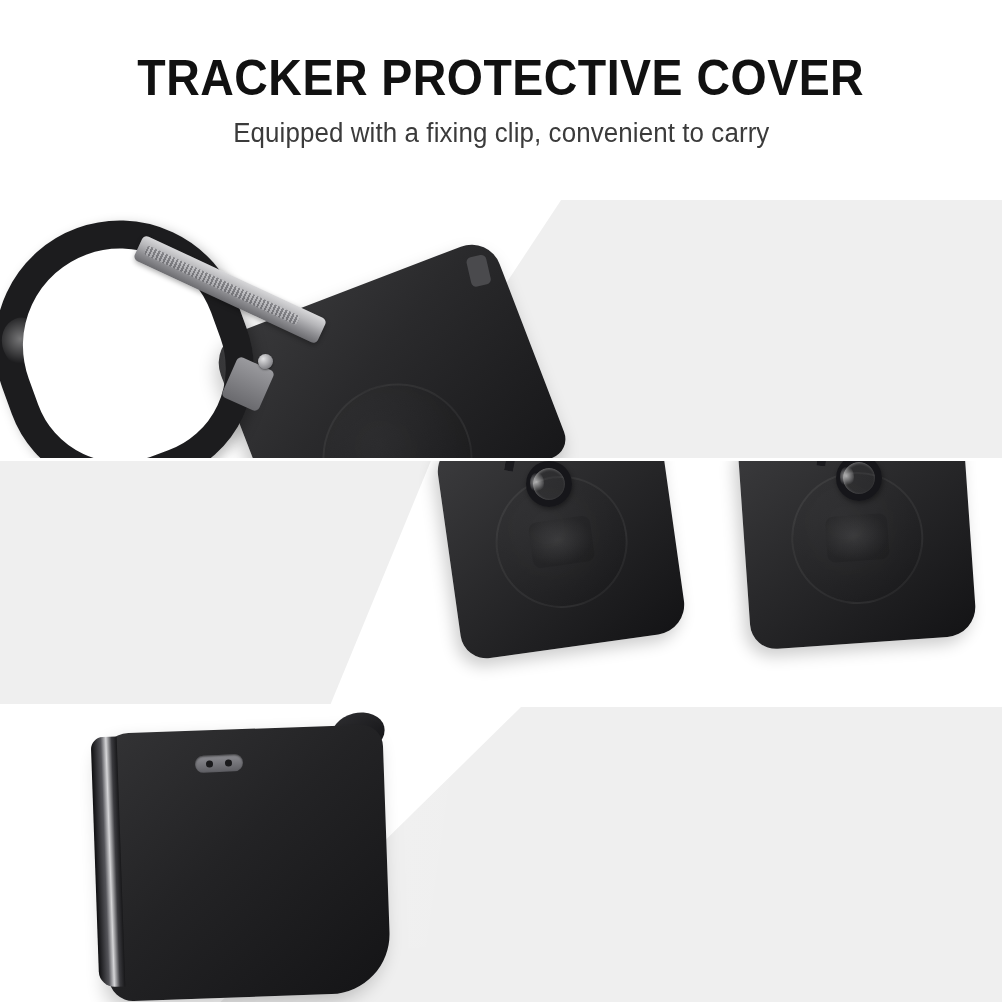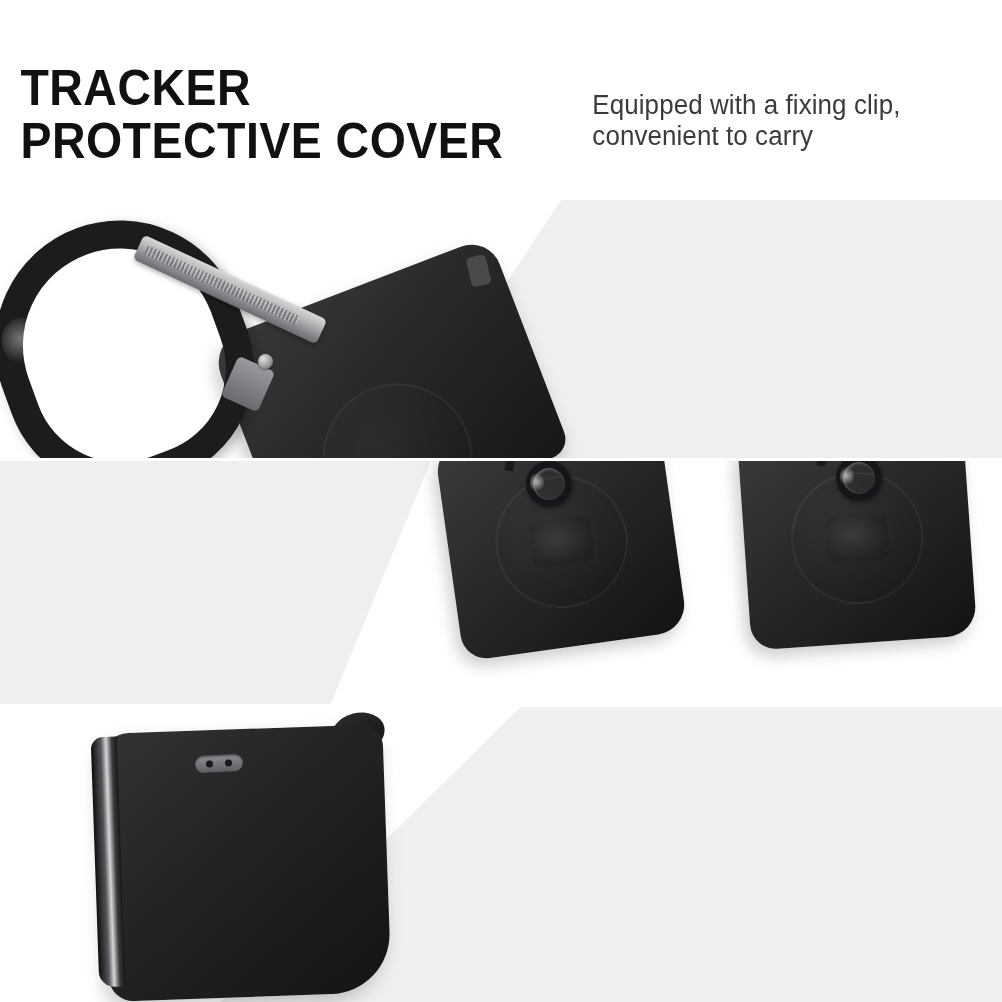--- a/index.html
+++ b/index.html
@@ -9,23 +9,23 @@
     background:#ffffff;
     font-family:"Liberation Sans", sans-serif;
     overflow:hidden;
   }
   .page { position:relative; width:1002px; height:1002px; background:#ffffff; }
 
   
   .header {
     position:absolute; left:0; top:0; width:1002px; height:200px;
     background:#ffffff;
-    display:flex; flex-direction:row;
+    display:flex; flex-direction:column;
     align-items:center; justify-content:flex-start;
-    padding-top:29px;
+    padding-top:52px;
   }
   .title {
     font-size:50px; font-weight:bold; letter-spacing:0.5px;
     color:#111111; line-height:1.05;
     font-family:"Liberation Sans", sans-serif;
     transform:scaleX(0.93);
   }
   .subtitle {
     margin-top:13px;
     font-size:27px; font-weight:400; color:#3b3b3b;

